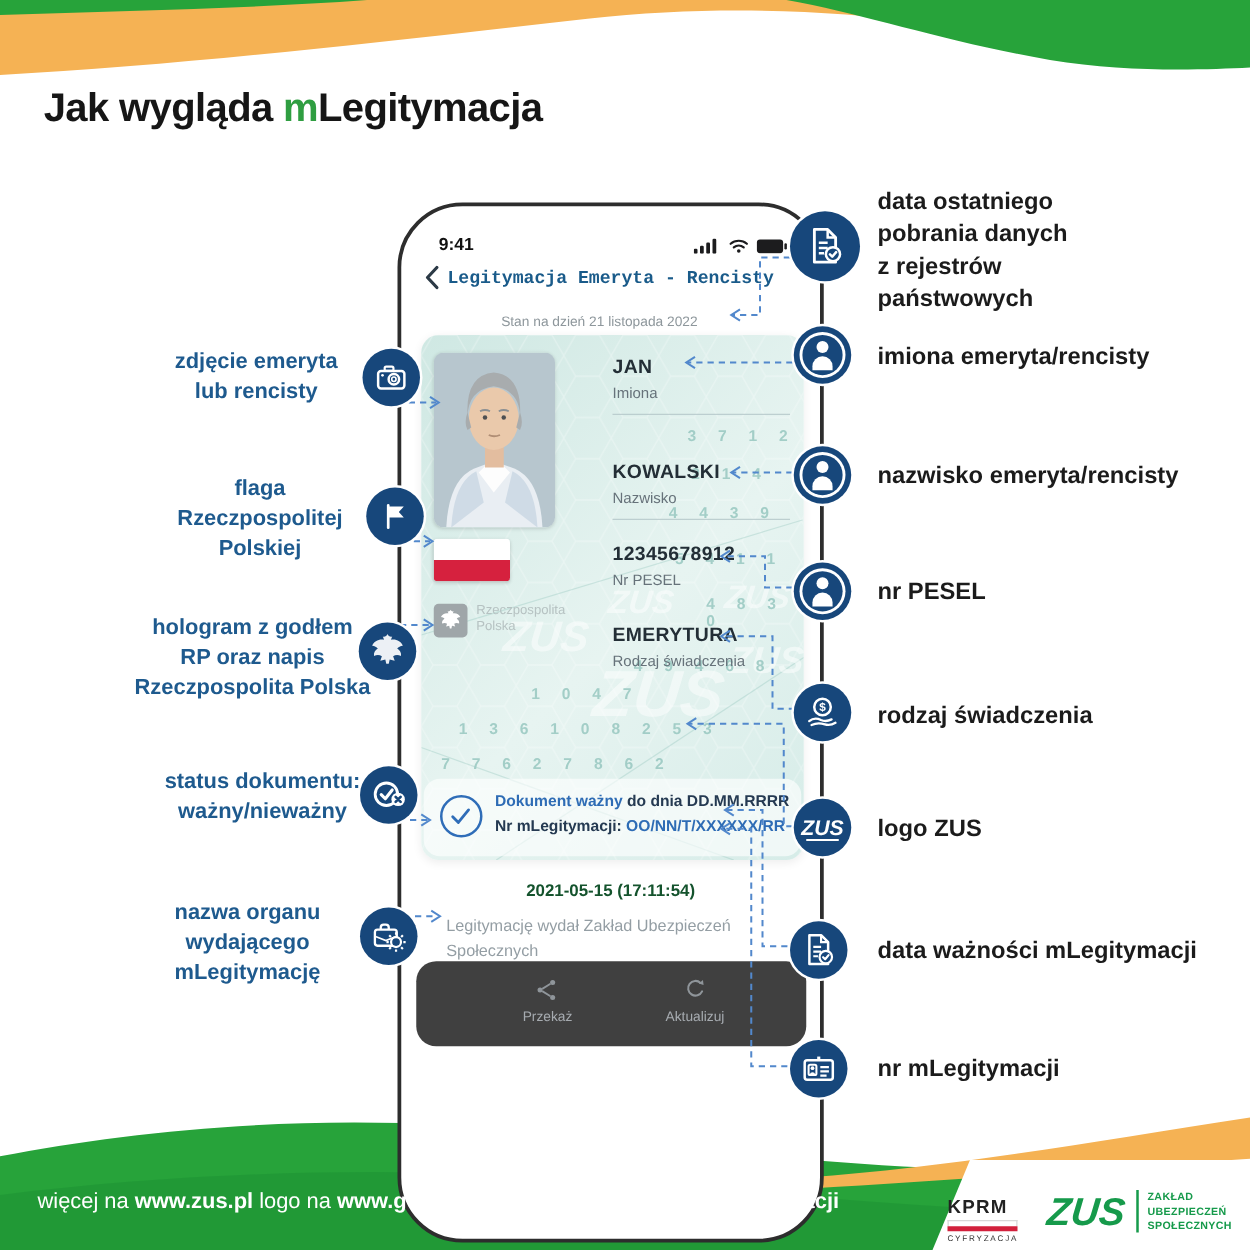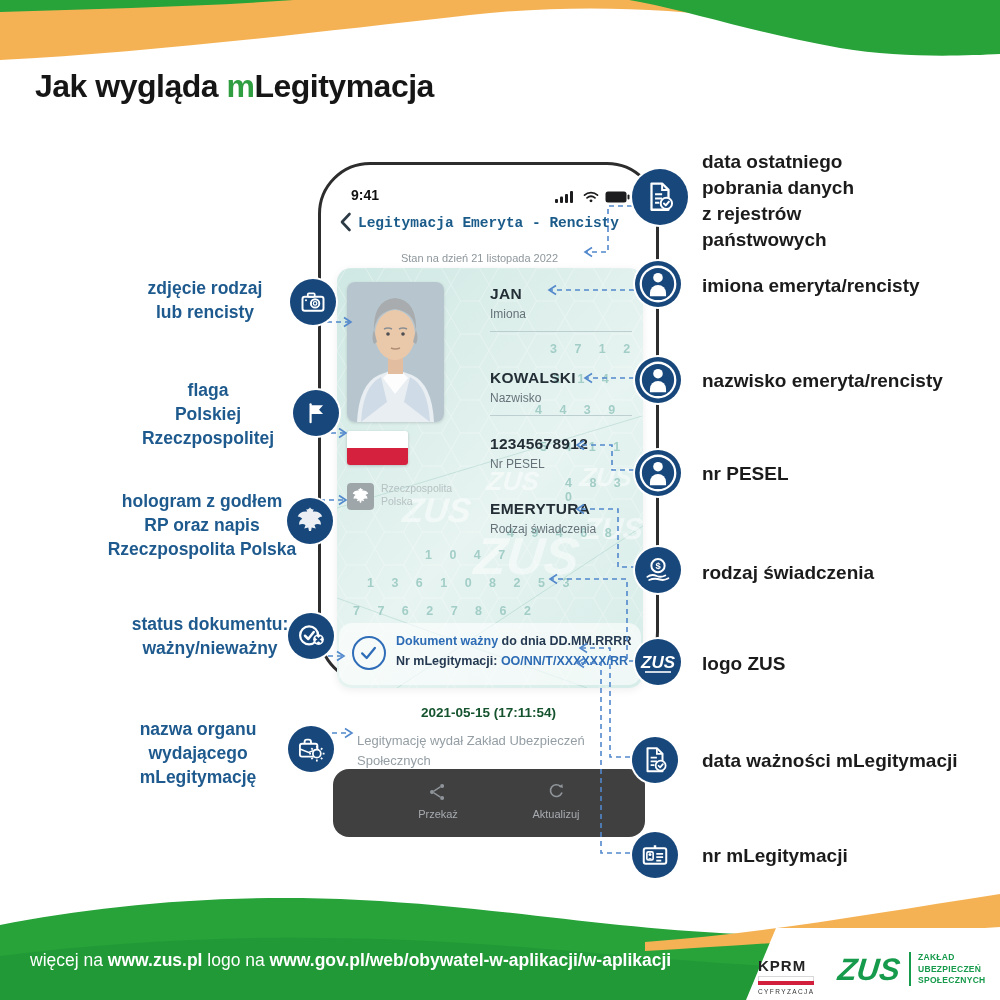--- a/index.html
+++ b/index.html
@@ -6,21 +6,21 @@
   .canvas{position:relative;width:1000px;height:1000px;background:#fff;overflow:hidden;
           font-family:"Liberation Sans",sans-serif;}
   .abs{position:absolute;}
   svg{display:block;}
 
   
   .main-title{position:absolute;left:35px;top:68px;font-size:32px;font-weight:700;color:#161616;letter-spacing:-0.5px;}
   .main-title .accent{color:#2f9e41;}
 
   
-  .phone{position:absolute;left:318px;top:162px;width:341px;height:522px;background:#fff;
+  .phone{position:absolute;left:318px;top:162px;width:341px;height:832px;background:#fff;
          border:3px solid #2d2d2d;border-radius:52px;box-sizing:border-box;z-index:2;}
   .statusbar-time{position:absolute;left:30px;top:22px;font-size:14px;font-weight:700;color:#111;}
   .status-icons{position:absolute;right:26px;top:25px;display:flex;align-items:center;gap:5px;}
   .app-header-title{position:absolute;left:0;right:0;top:50px;text-align:center;font-size:14.5px;font-weight:700;color:#1a5b8a;font-family:Liberation Mono, monospace;}
   .back-btn{position:absolute;left:17px;top:46px;width:18px;height:22px;cursor:pointer;}
   .state-line{position:absolute;left:0;right:18px;top:87px;text-align:center;font-size:11px;color:#8e979c;}
 
   
   .card{position:absolute;left:16px;top:103px;width:306px;height:420px;border-radius:14px;overflow:hidden;
         background:linear-gradient(135deg,#cfe8e3 0%,#e7f4f1 55%,#d6ece8 100%);box-shadow:0 2px 8px rgba(0,0,0,.07);}
@@ -289,27 +289,27 @@
     <svg width="28" height="28" viewBox="0 0 24 24">
       <rect x="2.5" y="7.5" width="15" height="11" rx="1.8" fill="none" stroke="#fff" stroke-width="1.6"></rect>
       <path d="M6.5,7.5 V6 a2,2 0 0 1 2,-2 h1.5 a2,2 0 0 1 2,2 v1.5" fill="none" stroke="#fff" stroke-width="1.6"></path>
       <path d="M2.5,12 L10,15 L17.5,12" fill="none" stroke="#fff" stroke-width="1.2"></path>
       <circle cx="17" cy="16" r="3.4" fill="#17477b" stroke="#fff" stroke-width="1.5"></circle>
       <path d="M22,16 L23.6,16 M20.5,19.5 L21.7,20.7 M17,21 L17,22.7 M13.5,19.5 L12.3,20.7 M12,16 L10.4,16 M13.5,12.5 L12.3,11.3 M17,11 L17,9.3 M20.5,12.5 L21.7,11.3" stroke="#fff" stroke-width="1.5"></path>
     </svg>
   </div>
 
   <div class="lbl-left" style="left:115px;top:276px;width:180px;">
-    <span>zdjęcie rodzaj</span>
+    <span>zdjęcie emeryta</span>
     <span>lub rencisty</span>
   </div>
   <div class="lbl-left" style="left:118px;top:378px;width:180px;">
     <span>flaga</span>
+    <span>Rzeczpospolitej</span>
     <span>Polskiej</span>
-    <span>Rzeczpospolitej</span>
   </div>
   <div class="lbl-left" style="left:97px;top:489px;width:210px;">
     <span>hologram z godłem</span>
     <span>RP oraz napis</span>
     <span>Rzeczpospolita Polska</span>
   </div>
   <div class="lbl-left" style="left:115px;top:612px;width:190px;">
     <span>status dokumentu:</span>
     <span>ważny/nieważny</span>
   </div>

